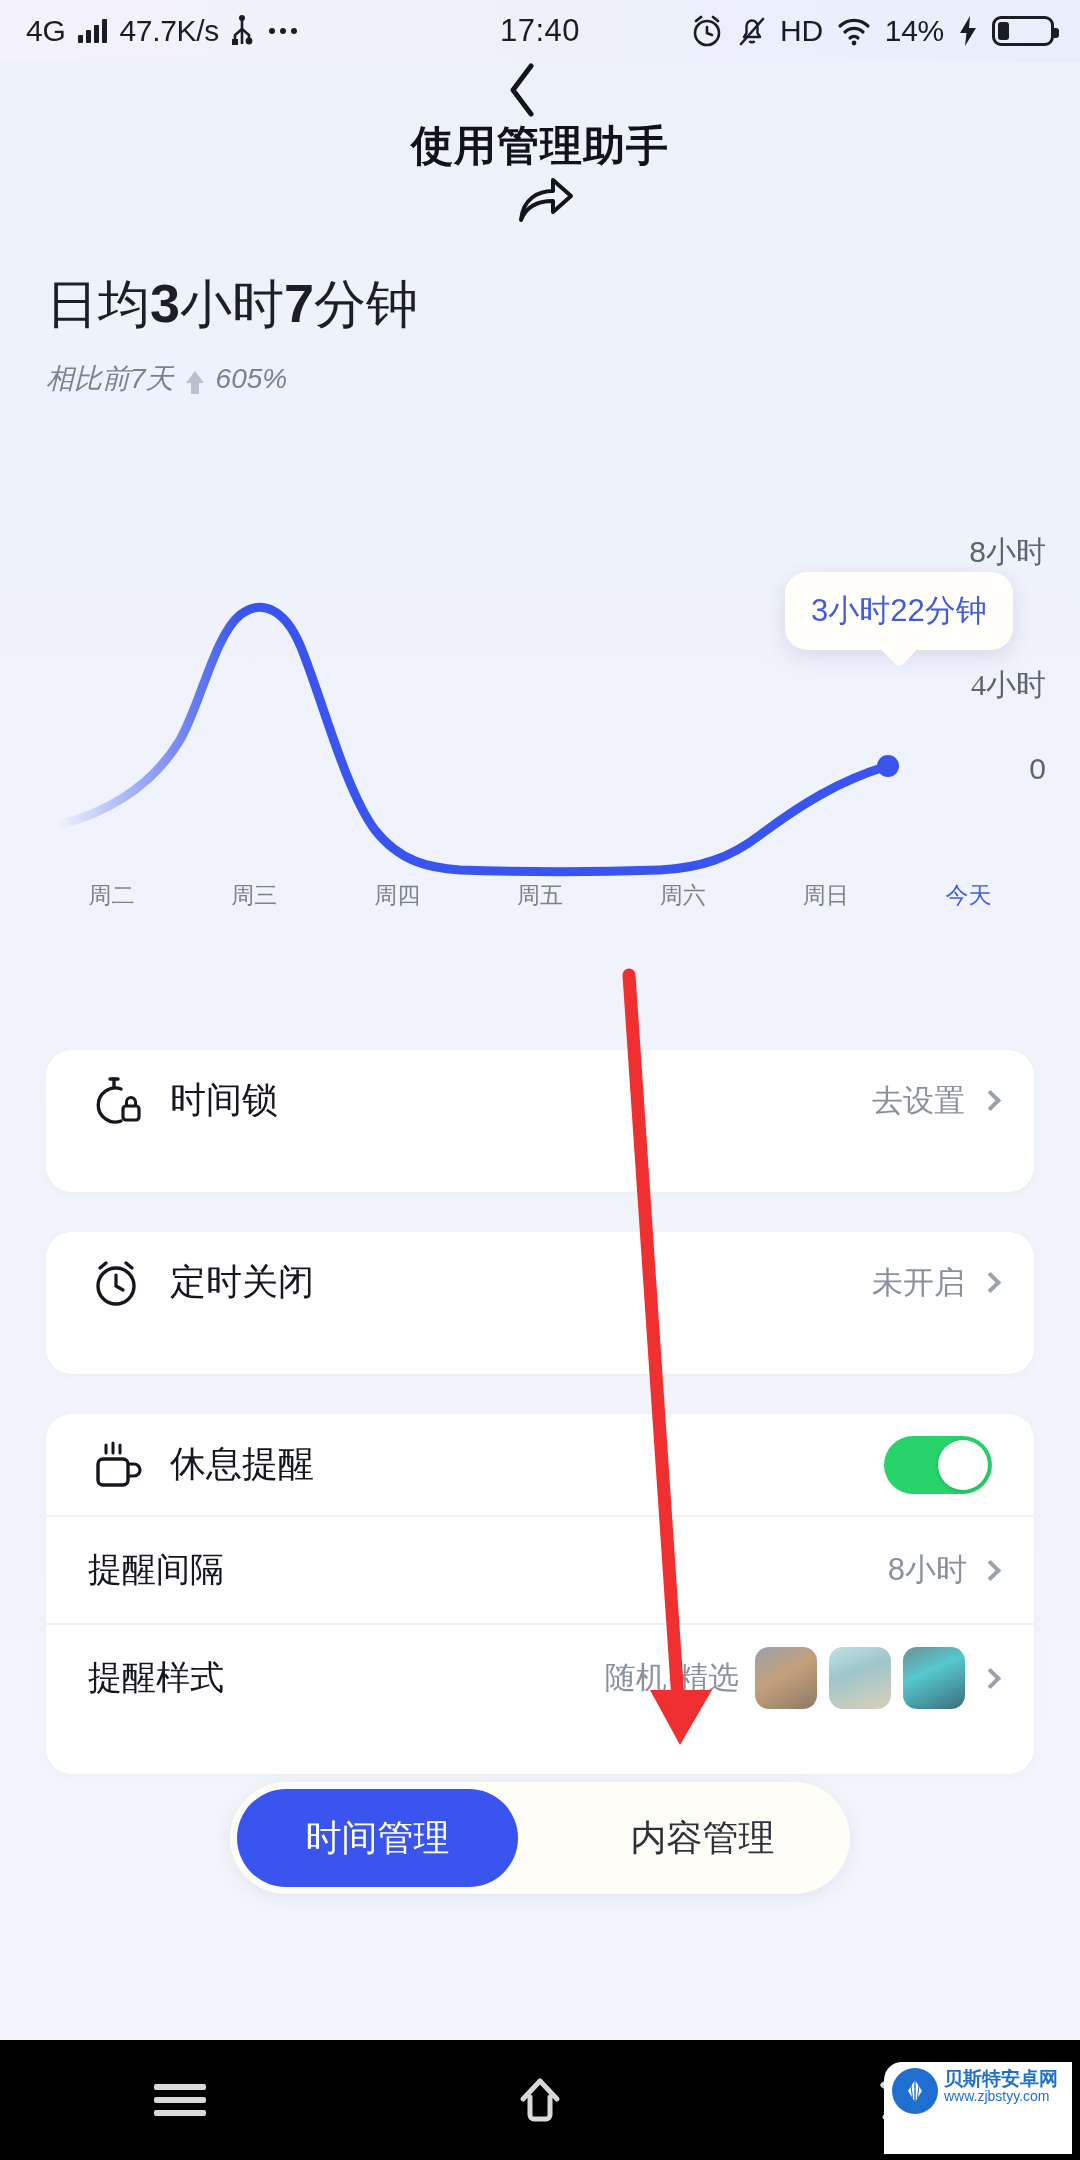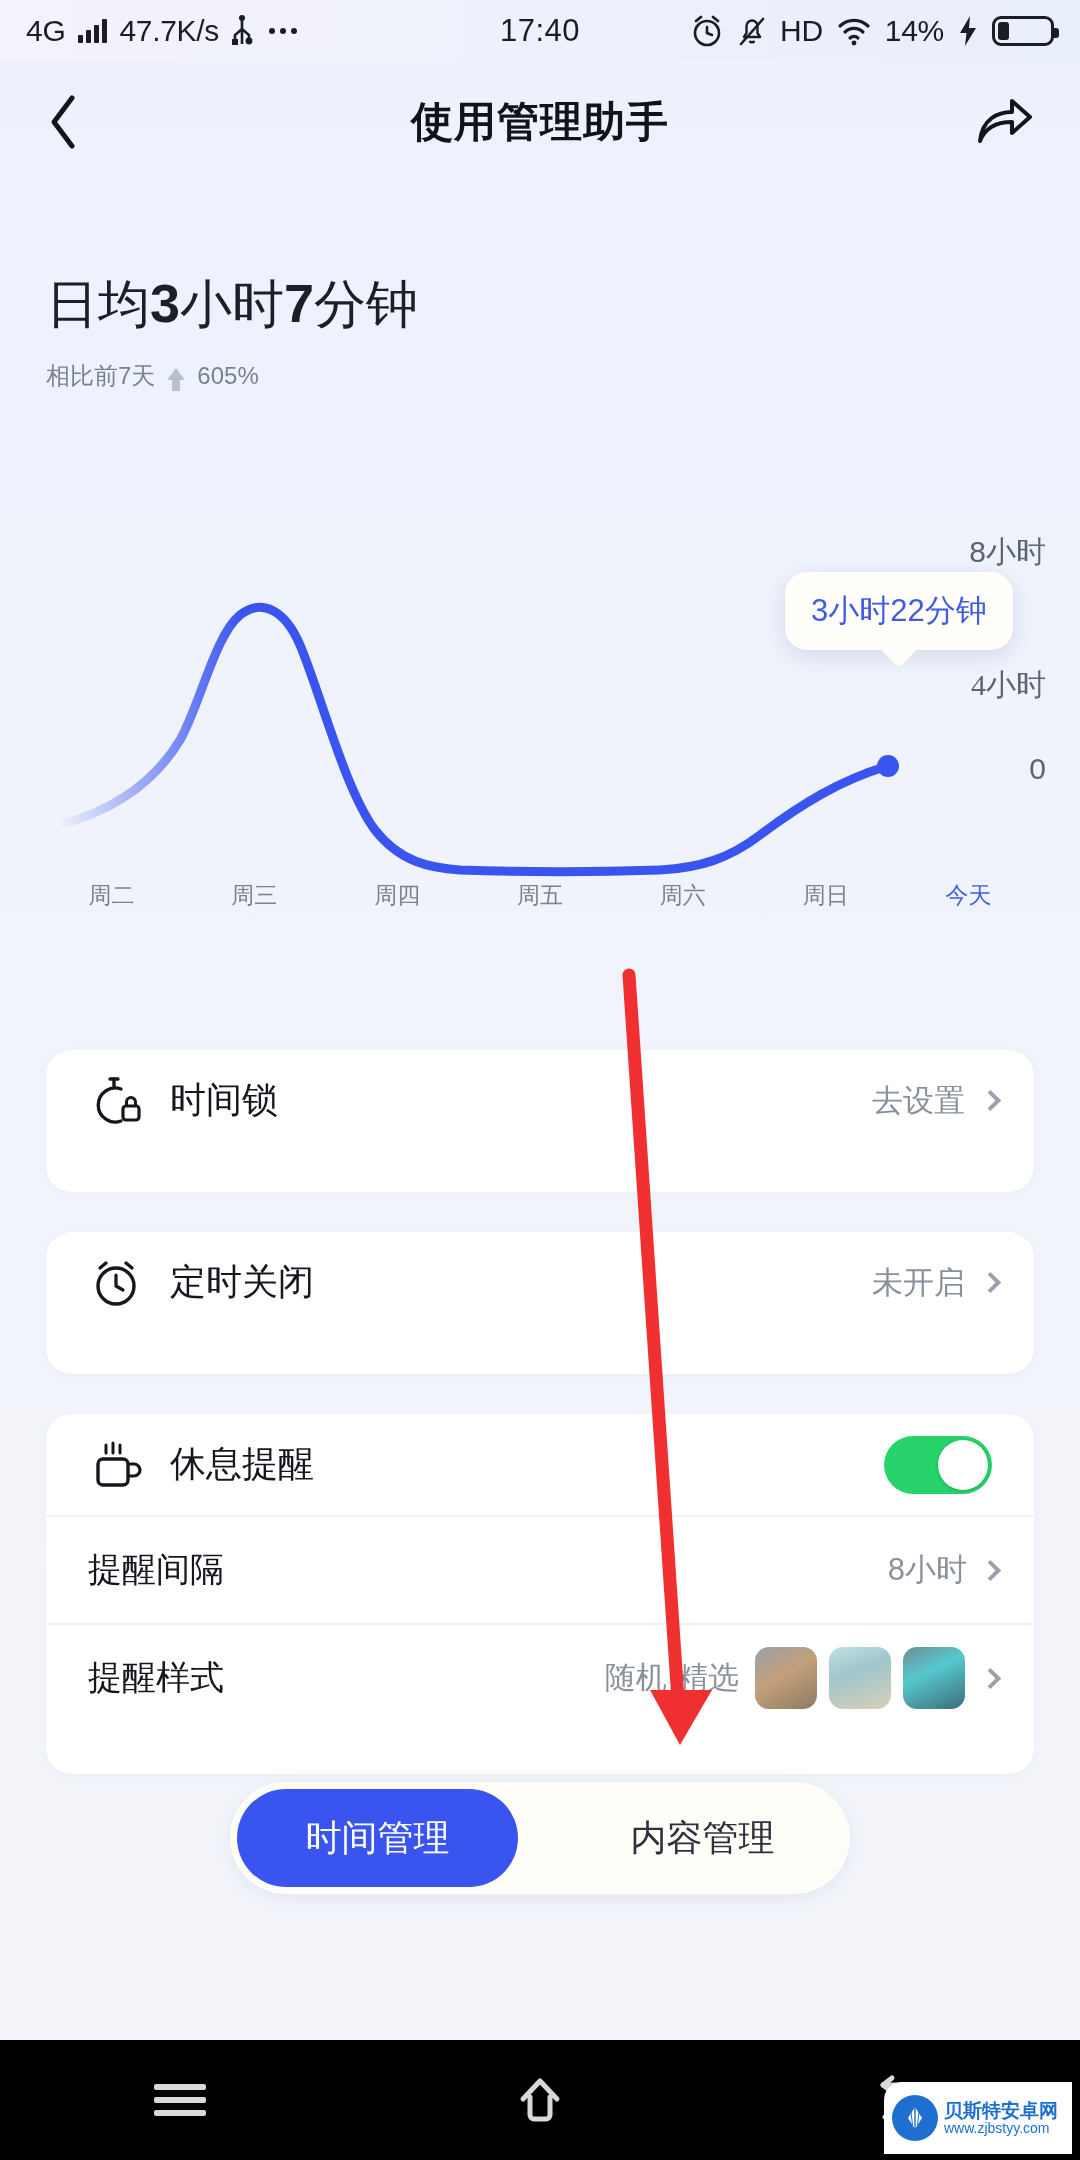--- a/index.html
+++ b/index.html
@@ -41,32 +41,32 @@
   }
   .batt::after {
     content:""; position:absolute; right:-8px; top:9px; width:5px; height:10px;
     background:#1a1d24; border-radius:0 3px 3px 0;
   }
   .batt-fill { height:100%; width:22%; background:#1a1d24; border-radius:3px; }
 
   
   #appbar {
     position:absolute; top:62px; left:0; width:1080px; height:120px;
-    display:flex; align-items:center; justify-content:space-between; padding:0 46px;
+    display:flex; align-items:center; justify-content:space-between; padding:0 46px;flex-direction:column;
   }
   #appbar .title { font-size:42px; font-weight:bold; color:#10131a; letter-spacing:1px; }
 
   
   #summary { position:absolute; top:270px; left:46px;text-align:right; }
   .sum-main { font-size:52px; color:#1c1f27; letter-spacing:0px; white-space:nowrap; }
   .sum-main b { font-weight:bold; font-size:54px; }
   .sum-main span.lbl { font-weight:400; }
   .sum-sub {
     margin-top:20px; display:flex; align-items:center; gap:12px;
-    font-size:24px; color:#7b828f;
+    font-size:28px; color:#7b828f;font-style:italic;
   }
   .arrow-up {
     width:0;height:0;border-left:9px solid transparent;border-right:9px solid transparent;
     border-bottom:12px solid #b9c0ce; position:relative; top:-2px;
   }
   .arrow-up::after{content:"";position:absolute;left:-4px;top:12px;width:8px;height:11px;background:#b9c0ce;}
 
   
   #chart { position:absolute; top:470px; left:0; width:1080px; height:420px; }
   #chart svg { display:block; }
@@ -154,23 +154,23 @@
   
   #navbar {
     position:absolute; bottom:0; left:0; width:1080px; height:120px;
     background:#000; display:flex; align-items:center; justify-content:space-around;
   }
   .nav-btn { width:120px; height:120px; display:flex; align-items:center; justify-content:center; }
   .hamb i { display:block; width:52px; height:6px; background:#d9d9d9; border-radius:2px; margin:7px 0; }
 
   
   #watermark {
-    position:absolute; right:8px; bottom:6px; width:188px; height:72px;
+    position:absolute; right:8px; bottom:6px; width:188px; height:92px;
     background:#fff; border-radius:18px 0 0 0;
-    display:flex; align-items:center; gap:6px; padding:6px 8px;
+    display:flex; gap:6px; padding:6px 8px;
   }
   #wm-logo { width:46px; height:46px; border-radius:50%; background:#1f6fd0;
              display:flex; align-items:center; justify-content:center; flex:none;}
   #wm-text { display:flex; flex-direction:column; line-height:1.12; }
   #wm-title { font-size:19px; color:#1f6fd0; font-weight:bold; }
   #wm-url { font-size:14px; color:#1f6fd0; }
 </style>
 </head>
 <body>
 

